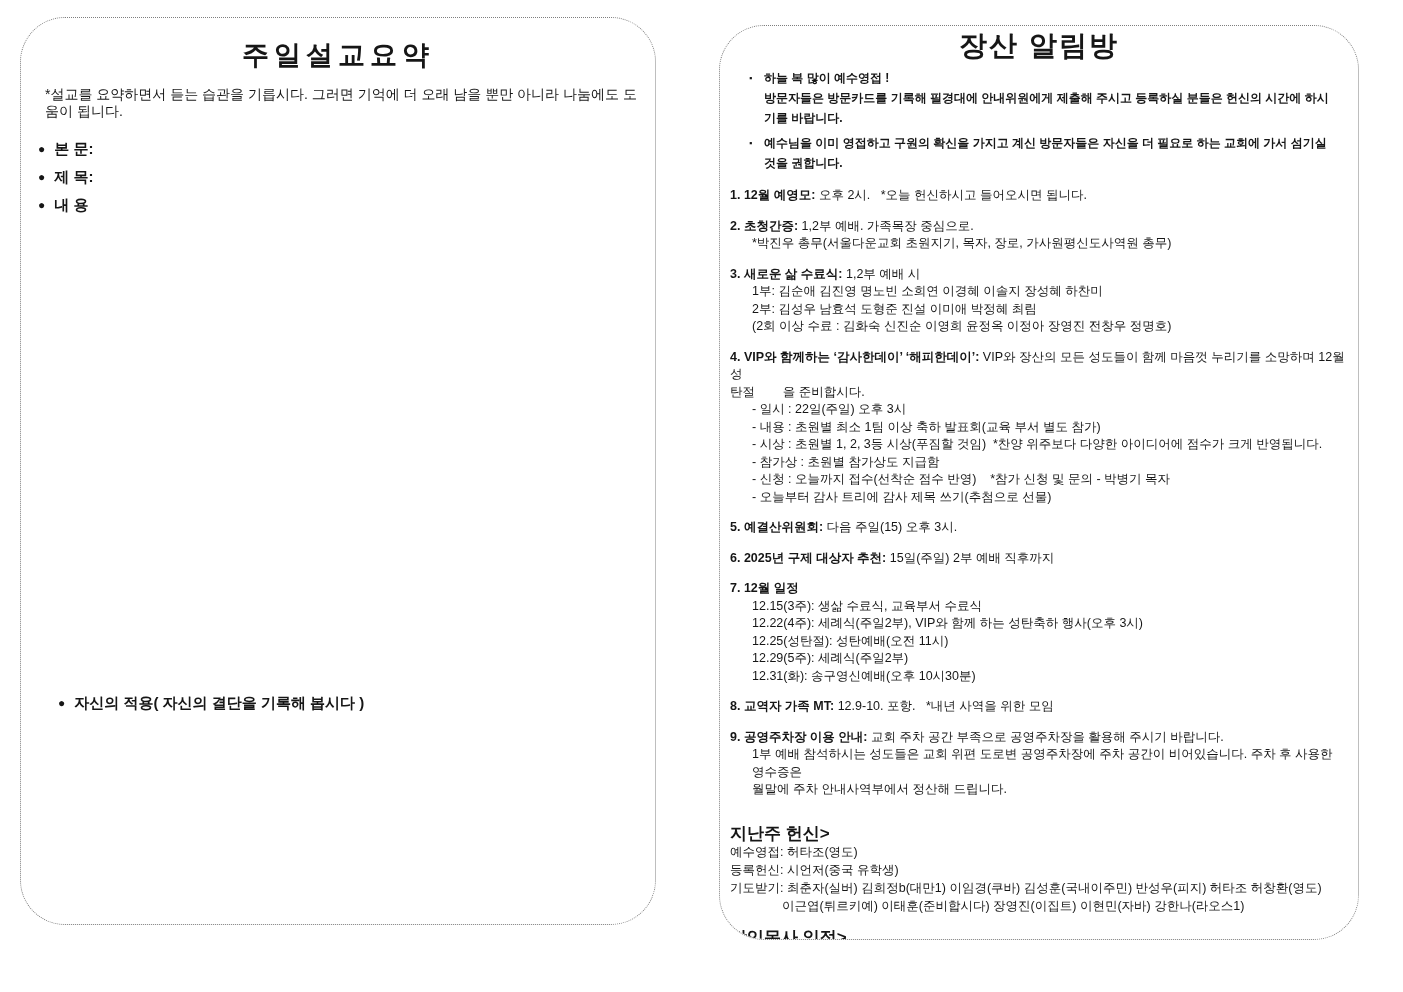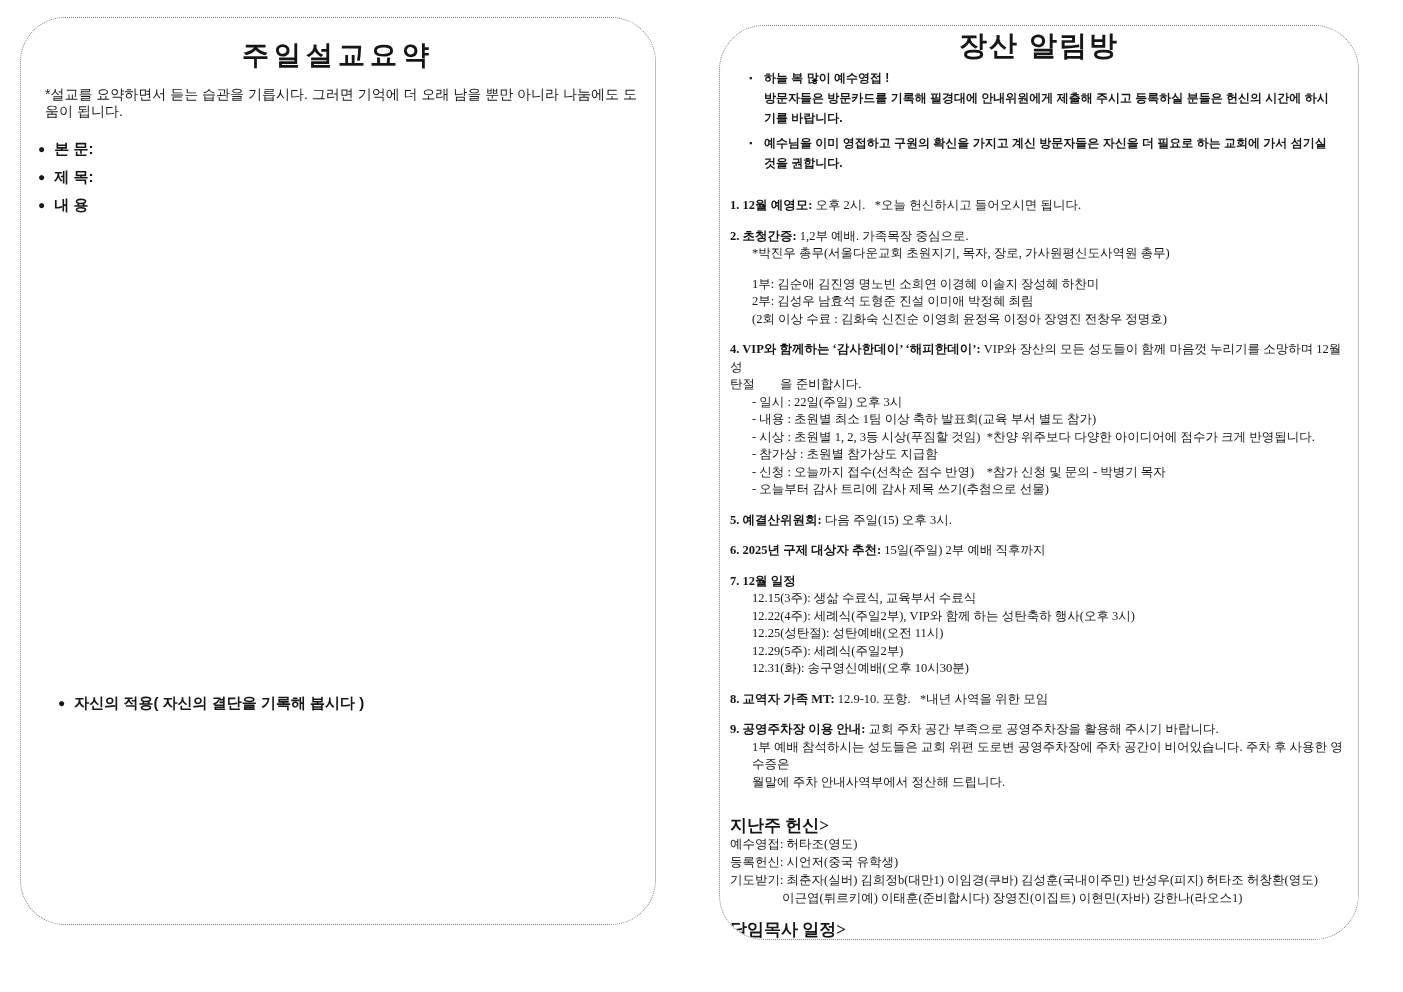--- a/index.html
+++ b/index.html
@@ -29,21 +29,21 @@
   .dot{font-size:12px;margin-right:9px;vertical-align:1px;}
   .lp-apply{position:absolute;left:17px;top:676px;font-size:15px;font-weight:bold;white-space:pre-wrap;margin-left:20px;}
 
   
   .rp-title{margin-top:5px;text-align:center;font-size:28px;font-weight:bold;letter-spacing:2px;line-height:30px;}
   #rp-notices{margin:7px 18px 0 29px;font-size:12px;font-weight:bold;line-height:20px;}
   .notice{display:flex;margin-bottom:5px;}
   .sq{width:15px;flex:none;font-size:9px;line-height:20px;}
   .nlines{flex:1;}
   .nline{white-space:pre-wrap;}
-  .rp-body{margin:24px 12px 0 10px;font-size:12.5px;line-height:17.5px;font-family:Liberation Serif, serif;}
+  .rp-body{margin:14px 12px 0 10px;font-size:12.5px;line-height:17.5px;}
   .block{margin-bottom:13px;}
   .row{white-space:pre-wrap;}
   .row.s{padding-left:22px;}
   .bold{font-weight:bold;}
   .section-title{font-weight:bold;font-size:17px;line-height:18px;}
   #lastweek{margin-top:26px;}
   #pastor{margin-top:14px;}
   .sec-rows .row{line-height:18px;}
 </style>
 </head>
@@ -80,20 +80,21 @@
   <div class="rp-body">
     <div id="rp-blocks">
         <div class="block">
           <div class="row f"><span class="bold">1. 12월 예영모:</span><span> 오후 2시.   *오늘 헌신하시고 들어오시면 됩니다.</span></div>
         </div>
         <div class="block">
           <div class="row f"><span class="bold">2. 초청간증:</span><span> 1,2부 예배. 가족목장 중심으로.</span></div>
           <div class="row s"><span>*박진우 총무(서울다운교회 초원지기, 목자, 장로, 가사원평신도사역원 총무)</span></div>
         </div>
         <div class="block">
+          <div class="row f"><span class="bold">3. 새로운 삶 수료식:</span><span> 1,2부 예배 시</span></div>
           <div class="row s"><span>1부: 김순애 김진영 명노빈 소희연 이경혜 이솔지 장성혜 하찬미</span></div>
           <div class="row s"><span>2부: 김성우 남효석 도형준 진설 이미애 박정혜 최림</span></div>
           <div class="row s"><span>(2회 이상 수료 : 김화숙 신진순 이영희 윤정옥 이정아 장영진 전창우 정명호)</span></div>
         </div>
         <div class="block">
           <div class="row f"><span class="bold">4. VIP와 함께하는 ‘감사한데이’ ‘해피한데이’:</span><span> VIP와 장산의 모든 성도들이 함께 마음껏 누리기를 소망하며 12월 성</span></div>
           <div class="row w"><span>탄절        을 준비합시다.</span></div>
           <div class="row s"><span>- 일시 : 22일(주일) 오후 3시</span></div>
           <div class="row s"><span>- 내용 : 초원별 최소 1팀 이상 축하 발표회(교육 부서 별도 참가)</span></div>
           <div class="row s"><span>- 시상 : 초원별 1, 2, 3등 시상(푸짐할 것임)  *찬양 위주보다 다양한 아이디어에 점수가 크게 반영됩니다.</span></div>

